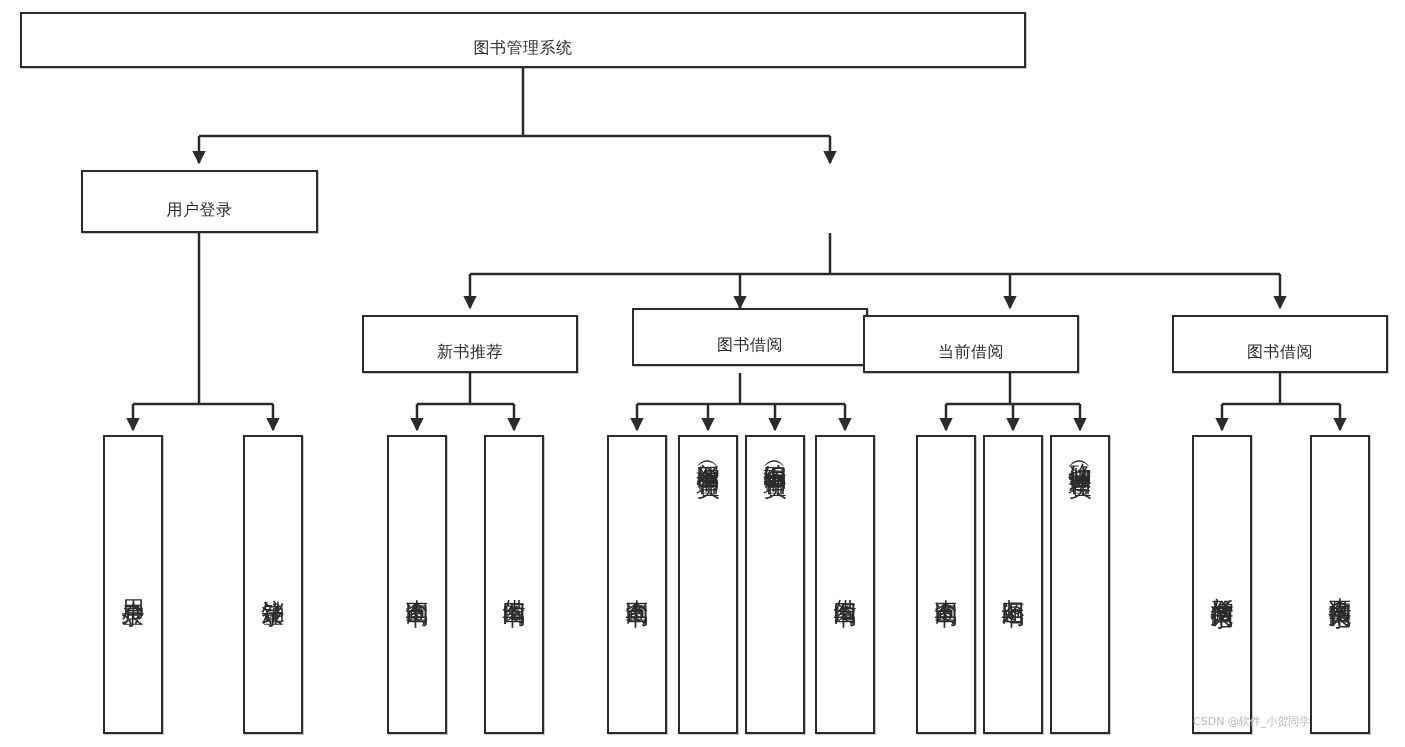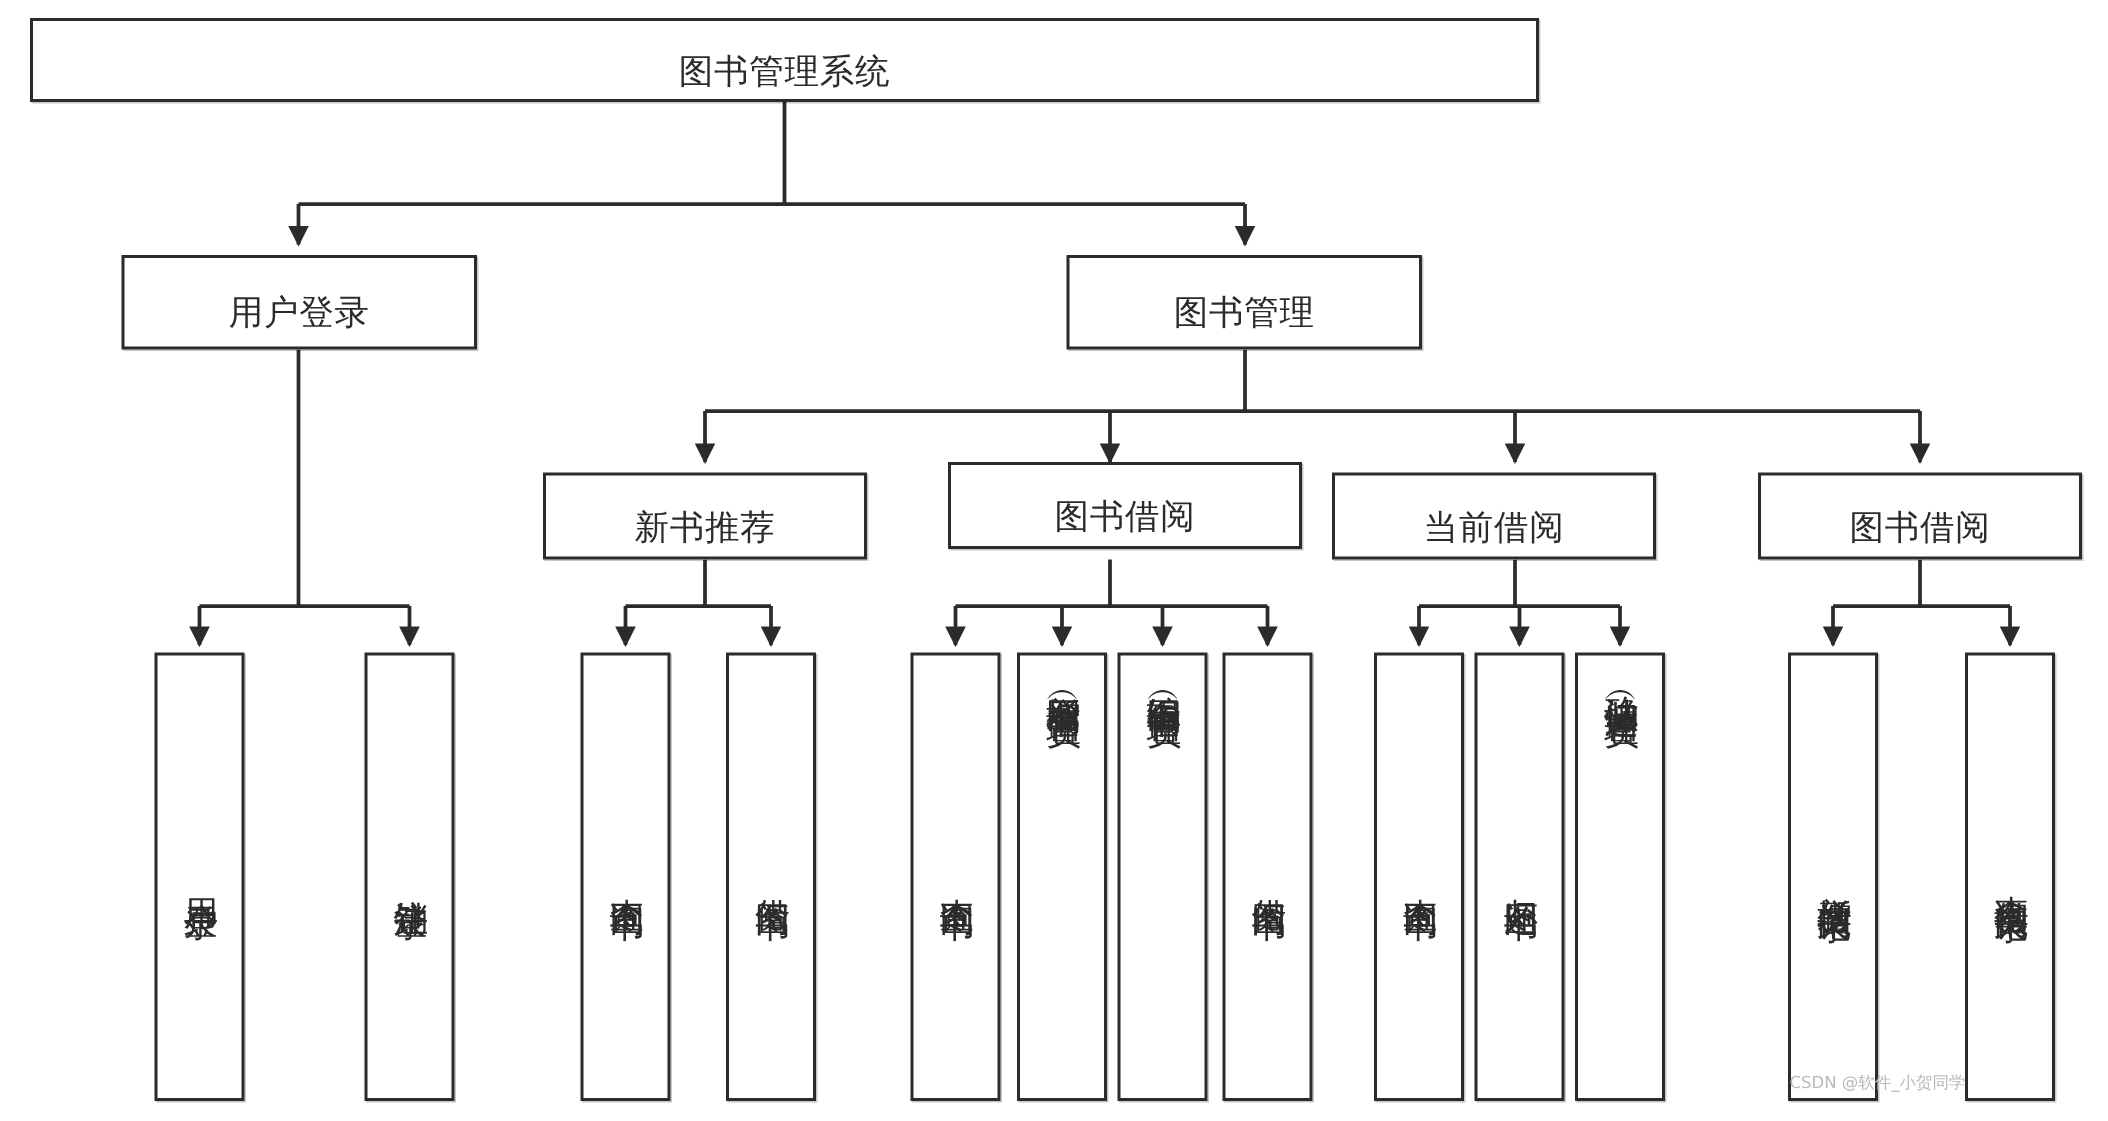--- a/index.html
+++ b/index.html
@@ -37,21 +37,21 @@
     color: #2b2b2b;
     box-shadow: 1px 1px 0 rgba(0,0,0,0.22);
   }
   .node .label {
     display: block;
     text-align: center;
     line-height: 1.18;
     letter-spacing: 0.5px;
   }
   .node.horizontal .label {
-    font-size: 23px;
+    font-size: 16px;
     margin-top: 17px;
   }
   .node.vertical {
     align-items: flex-start;
     justify-content: center;
     padding-top: 8px;
   }
   .node.vertical .label {
     writing-mode: vertical-rl;
     text-orientation: upright;
@@ -129,31 +129,28 @@
     </g>
   </svg>
 
   <div class="node horizontal" style="left:20px; top:12px; width:1006px; height:56px;">
     <span class="label">图书管理系统</span>
   </div>
 
   <div class="node horizontal" style="left:81px; top:170px; width:237px; height:63px;">
     <span class="label">用户登录</span>
   </div>
-  <div class="node horizontal" style="left:711px; top:170px; width:237px; height:63px;">
-    <span class="label">图书管理</span>
-  </div>
 
   <div class="node horizontal" style="left:362px; top:315px; width:216px; height:58px;">
     <span class="label">新书推荐</span>
   </div>
   <div class="node horizontal" style="left:632px; top:308px; width:236px; height:58px;">
     <span class="label">图书借阅</span>
   </div>
-  <div class="node horizontal" style="left:888px; top:315px; width:216px; height:58px;">
+  <div class="node horizontal" style="left:863px; top:315px; width:216px; height:58px;">
     <span class="label">当前借阅</span>
   </div>
   <div class="node horizontal" style="left:1172px; top:315px; width:216px; height:58px;">
     <span class="label">图书借阅</span>
   </div>
 
   <div class="node vertical centered" style="left:103px; top:435px; width:60px; height:299px;">
     <span class="label">用户登录</span>
   </div>
   <div class="node vertical centered" style="left:243px; top:435px; width:60px; height:299px;">

